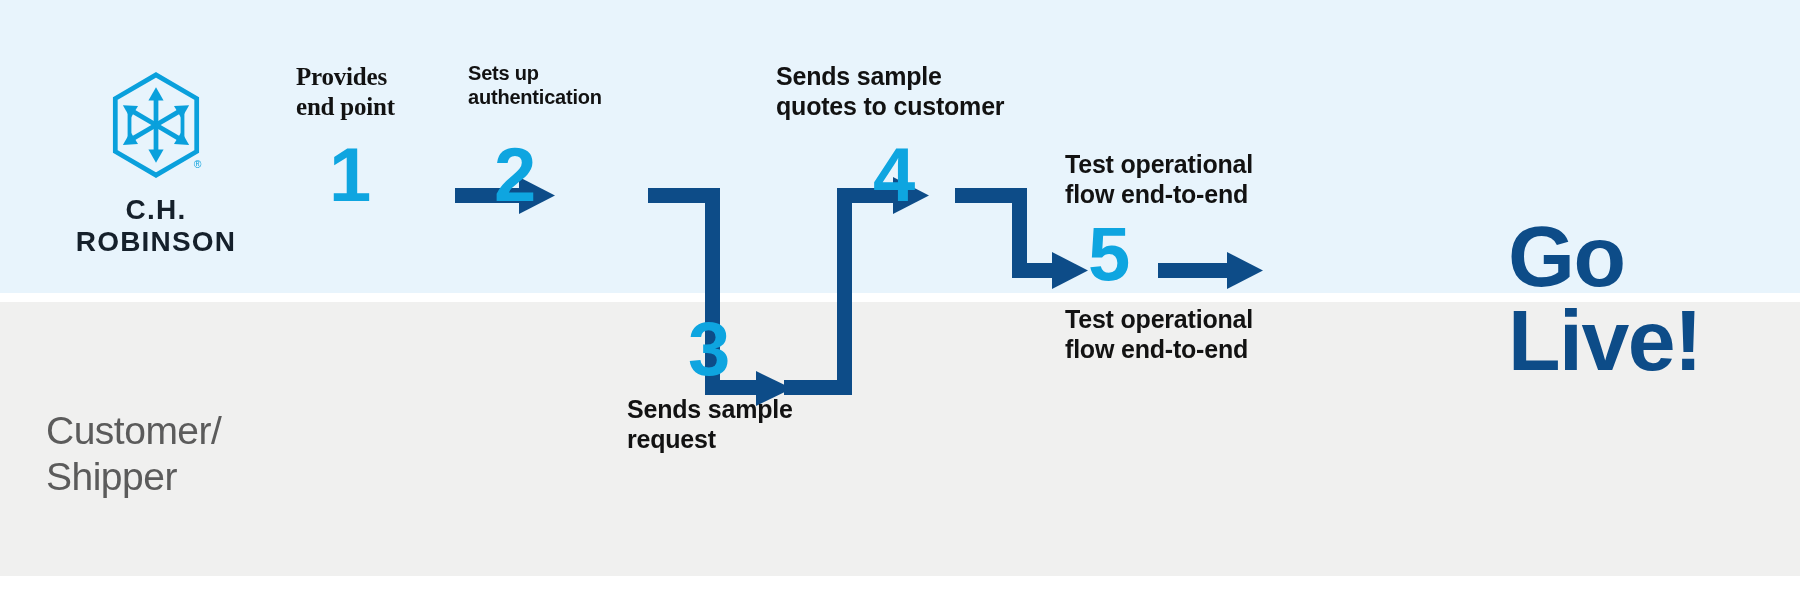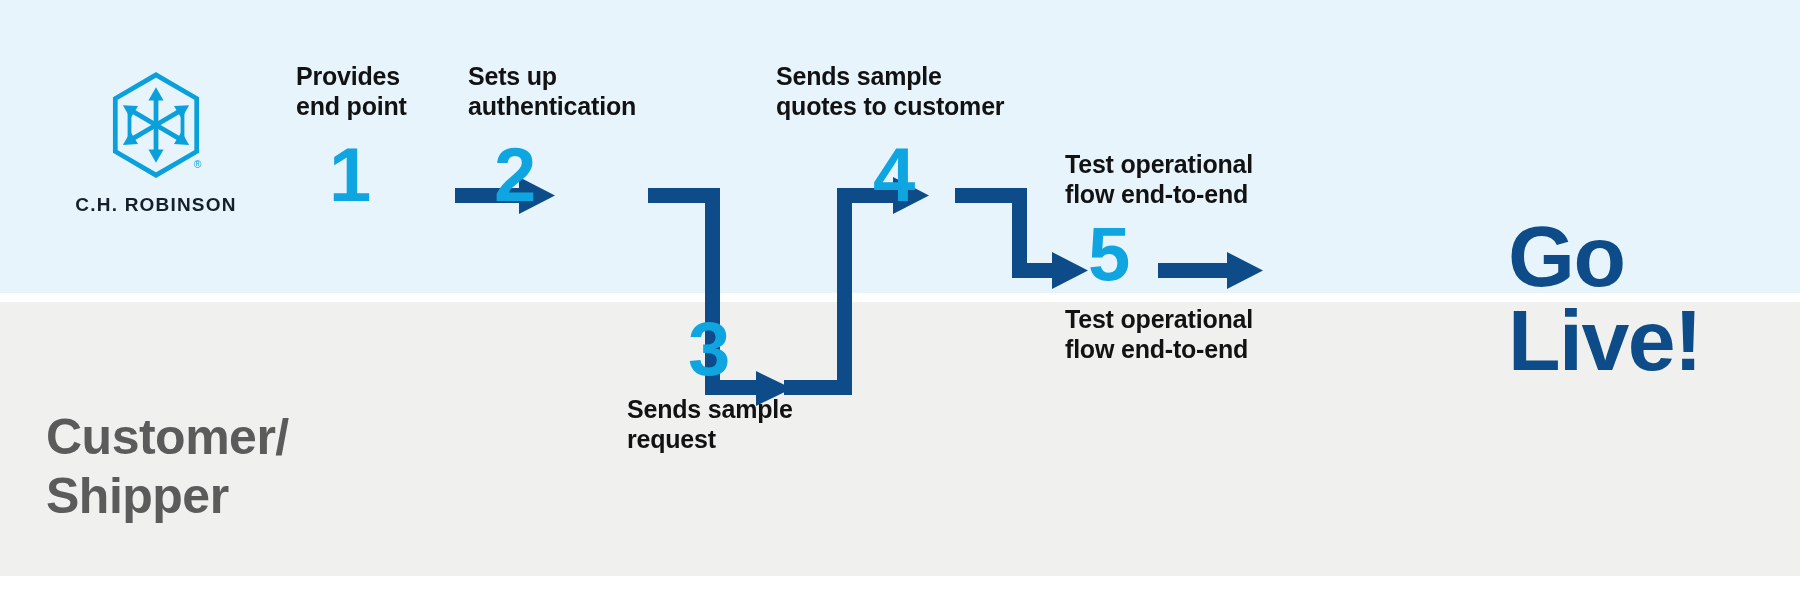--- a/index.html
+++ b/index.html
@@ -66,39 +66,39 @@
   }
   #brand-mark {
     width: 96px;
     height: 106px;
     margin: 0 auto;
     display: block;
   }
   #brand-name {
     margin-top: 16px;
     font-weight: bold;
-    font-size: 19px;
+    font-size: 28px;
     letter-spacing: 1.2px;
     color: #15202b;
   }
   #lane-label {
     position: absolute;
     left: 46px;
     top: 408px;
     width: 300px;
-    font-weight: bold;
-    font-size: 50px;
+    font-weight: normal;
+    font-size: 39px;
     line-height: 1.17;
     color: #5b5b5b;
     letter-spacing: -0.5px;
     white-space: pre-line;
   }
   
-  #cap-1 { left: 296px; top: 62px;  font-size: 25px; }
-  #cap-2 { left: 468px; top: 62px;  font-size: 25px; }
+  #cap-1 { left: 296px; top: 62px;  font-size: 25px; font-family: Liberation Serif, serif; }
+  #cap-2 { left: 468px; top: 62px;  font-size: 20px; }
   #cap-3 { left: 627px; top: 395px; font-size: 25px; }
   #cap-4 { left: 776px; top: 62px;  font-size: 25px; }
   #cap-5a{ left: 1065px; top: 150px; font-size: 25px; }
   #cap-5b{ left: 1065px; top: 305px; font-size: 25px; }
   
   #num-1 { left: 329px; top: 137px; font-size: 76px; }
   #num-2 { left: 494px; top: 137px; font-size: 76px; }
   #num-3 { left: 688px; top: 311px; font-size: 76px; }
   #num-4 { left: 873px; top: 137px; font-size: 76px; }
   #num-5 { left: 1088px; top: 216px; font-size: 76px; }

